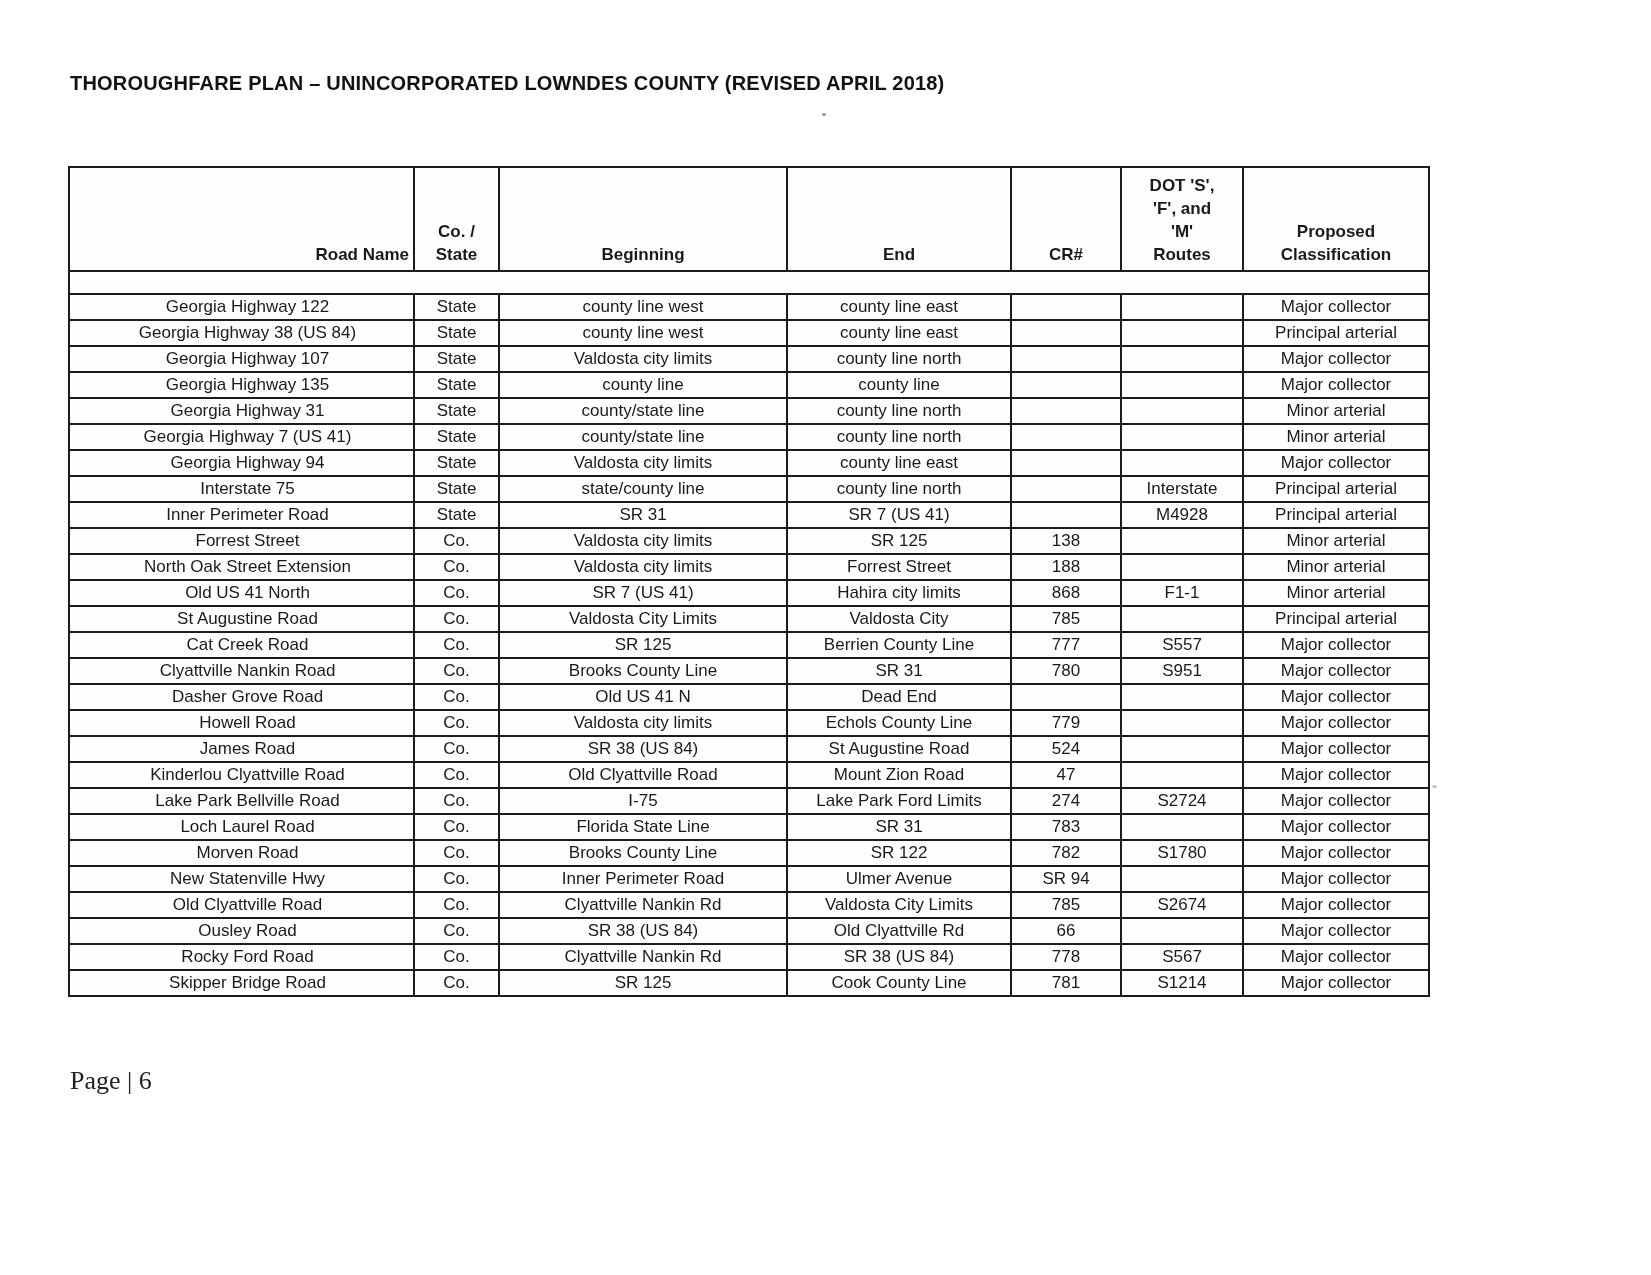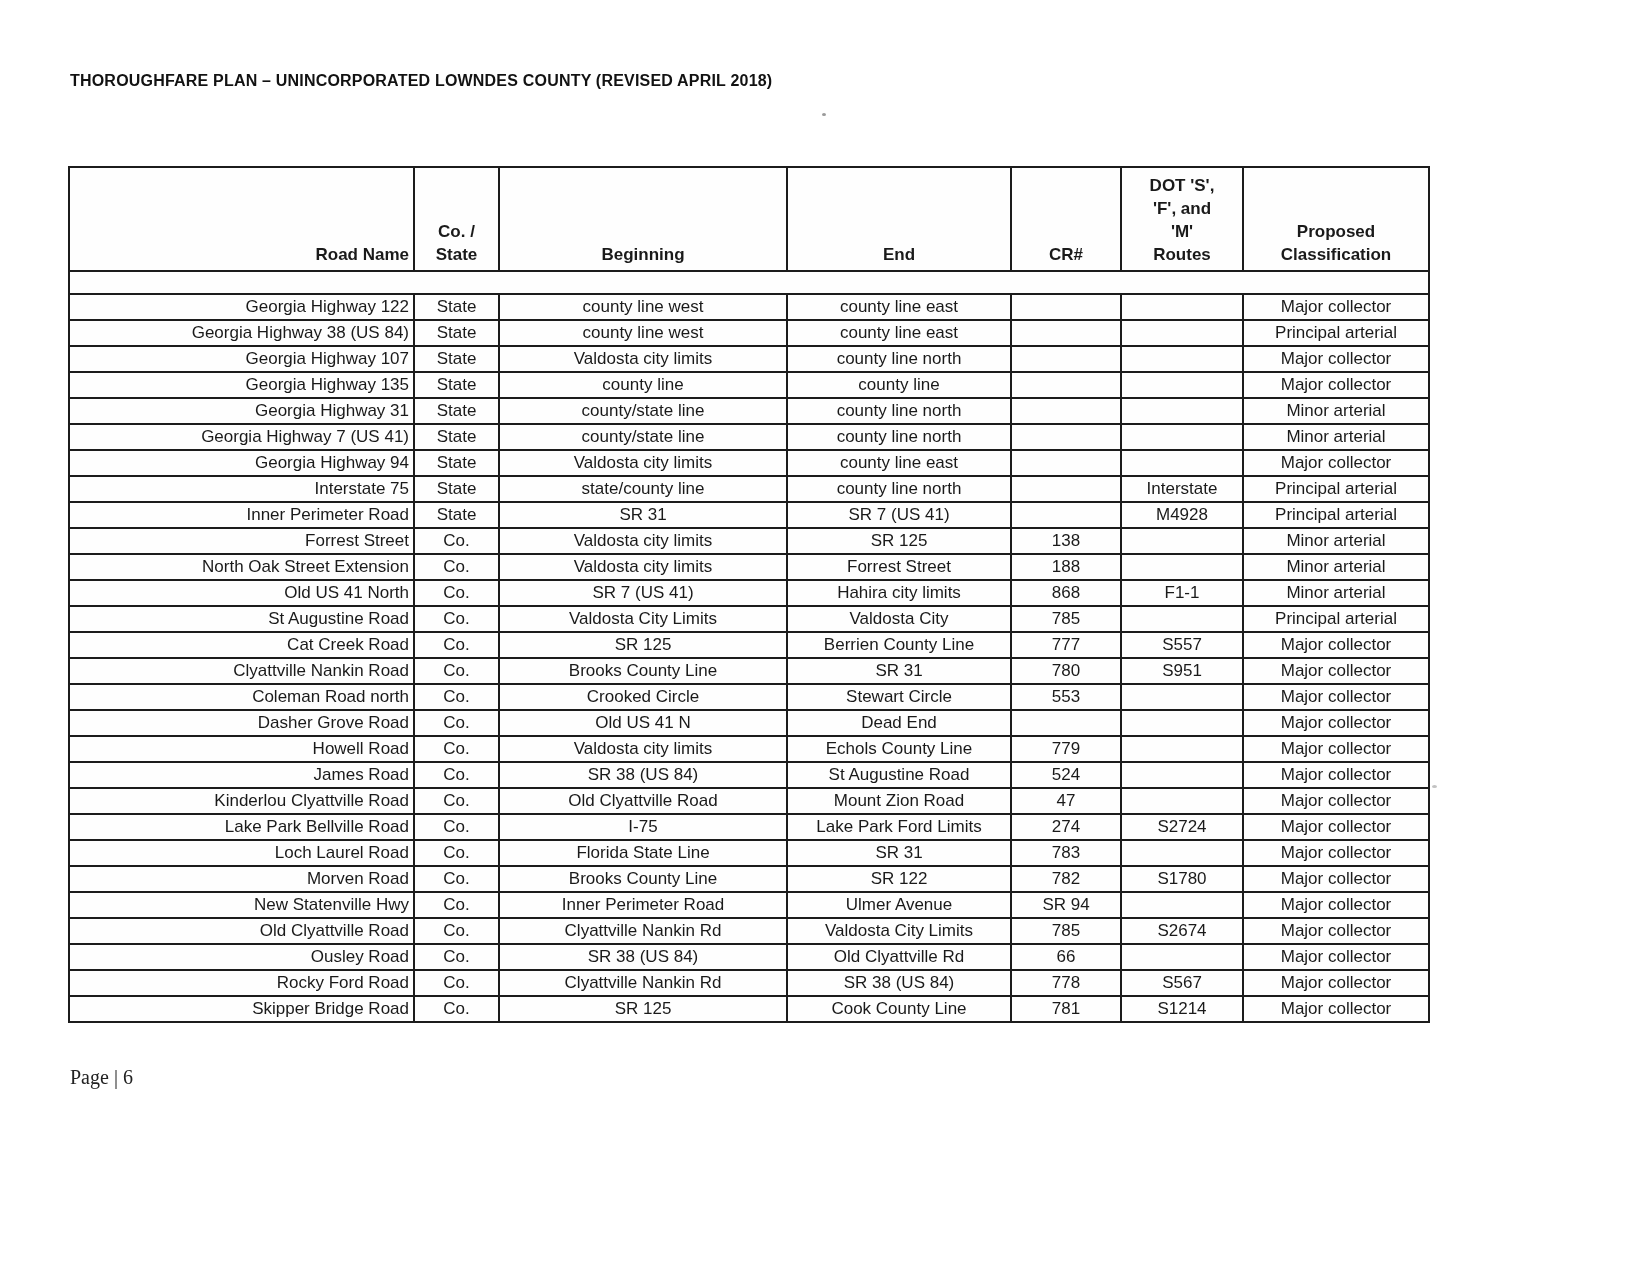--- a/index.html
+++ b/index.html
@@ -12,21 +12,21 @@
     width: 1651px;
     height: 1275px;
     font-family: "Liberation Sans", sans-serif;
     color: #161616;
     overflow: hidden;
   }
   .page-title {
     position: absolute;
     left: 70px;
     top: 72px;
-    font-size: 16px;
+    font-size: 20px;
     font-weight: bold;
     letter-spacing: 0.2px;
     color: #121212;
     white-space: nowrap;
   }
   .roads-table-wrap {
     position: absolute;
     left: 68px;
     top: 166px;
     width: 1360px;
@@ -60,32 +60,32 @@
   table.roads-table th.col-left {
     text-align: right;
     padding-left: 10px;
   }
   table.roads-table td {
     height: 24px;
     text-align: center;
     line-height: 24px;
   }
   table.roads-table td.col-left {
-    text-align: right;
+    text-align: center;
     padding-left: 16px;
   }
   tr.spacer-row td {
     height: 21px;
   }
   .page-footer {
     position: absolute;
     left: 70px;
     top: 1066px;
     font-family: "Liberation Serif", serif;
-    font-size: 20px;
+    font-size: 26px;
     color: #222222;
   }
   
   .speck {
     position: absolute;
     background: #9a9a9a;
     border-radius: 50%;
   }
   .speck-1 { left: 822px; top: 113px; width: 4px; height: 3px; }
   .speck-2 { left: 1432px; top: 785px; width: 5px; height: 3px; opacity: .6; }
@@ -255,29 +255,20 @@
         <tr>
           <td class="col-left">Clyattville Nankin Road</td>
           <td>Co.</td>
           <td>Brooks County Line</td>
           <td>SR 31</td>
           <td>780</td>
           <td>S951</td>
           <td>Major collector</td>
         </tr>
         <tr>
-          <td class="col-left">Coleman Road north</td>
-          <td>Co.</td>
-          <td>Crooked Circle</td>
-          <td>Stewart Circle</td>
-          <td>553</td>
-          <td></td>
-          <td>Major collector</td>
-        </tr>
-        <tr>
           <td class="col-left">Dasher Grove Road</td>
           <td>Co.</td>
           <td>Old US 41 N</td>
           <td>Dead End</td>
           <td></td>
           <td></td>
           <td>Major collector</td>
         </tr>
         <tr>
           <td class="col-left">Howell Road</td>

